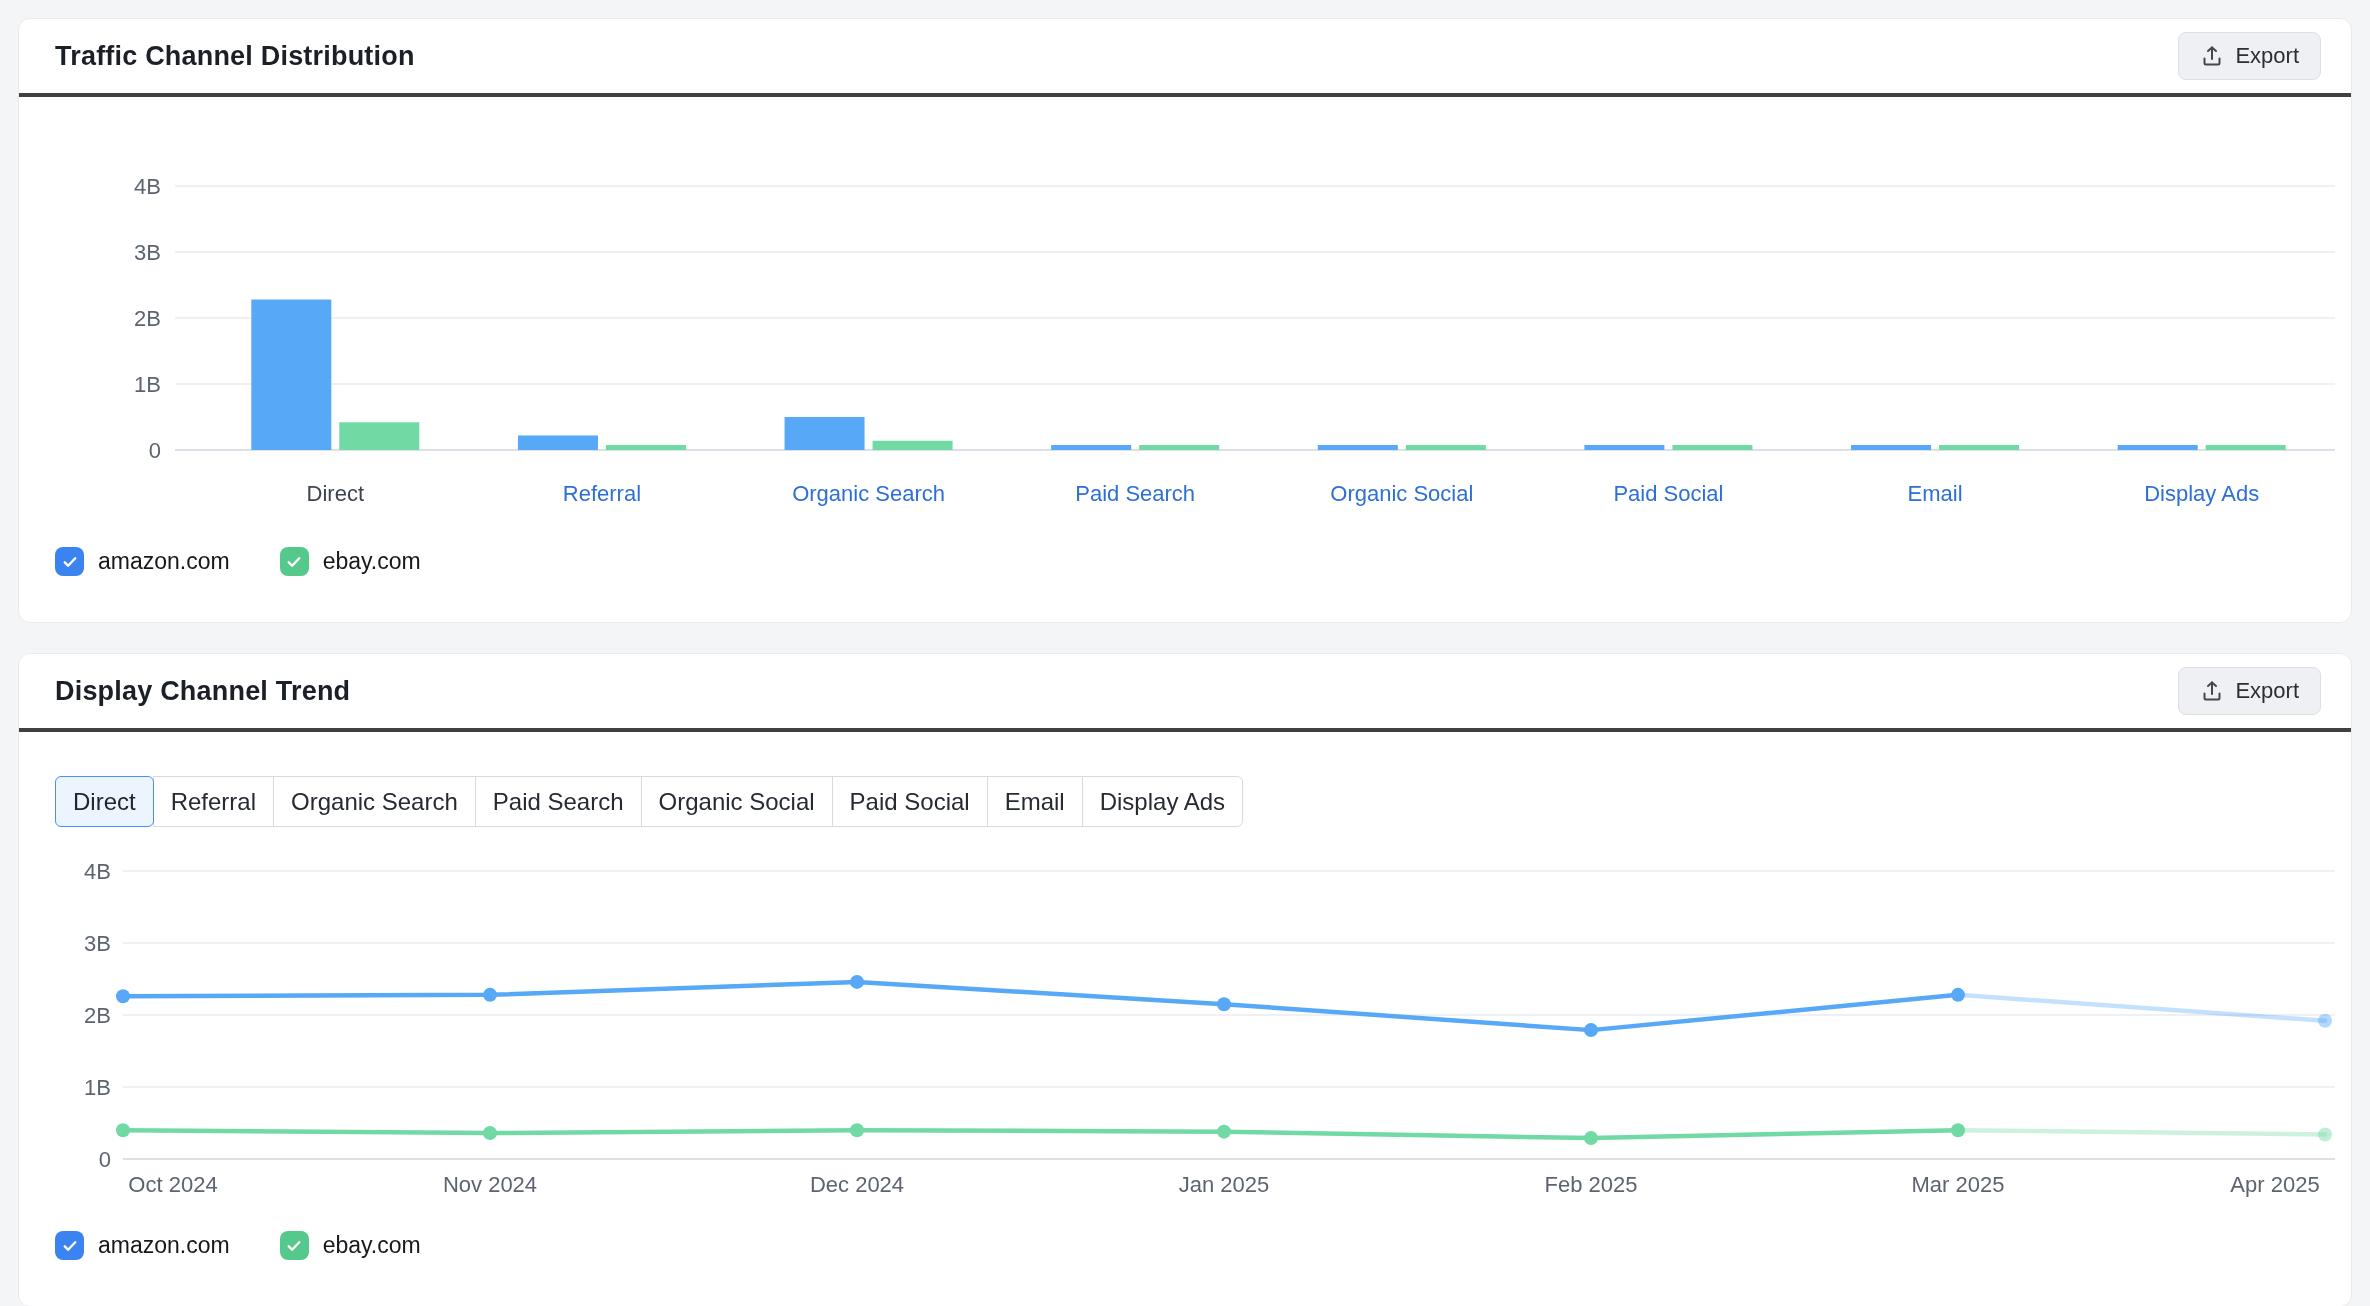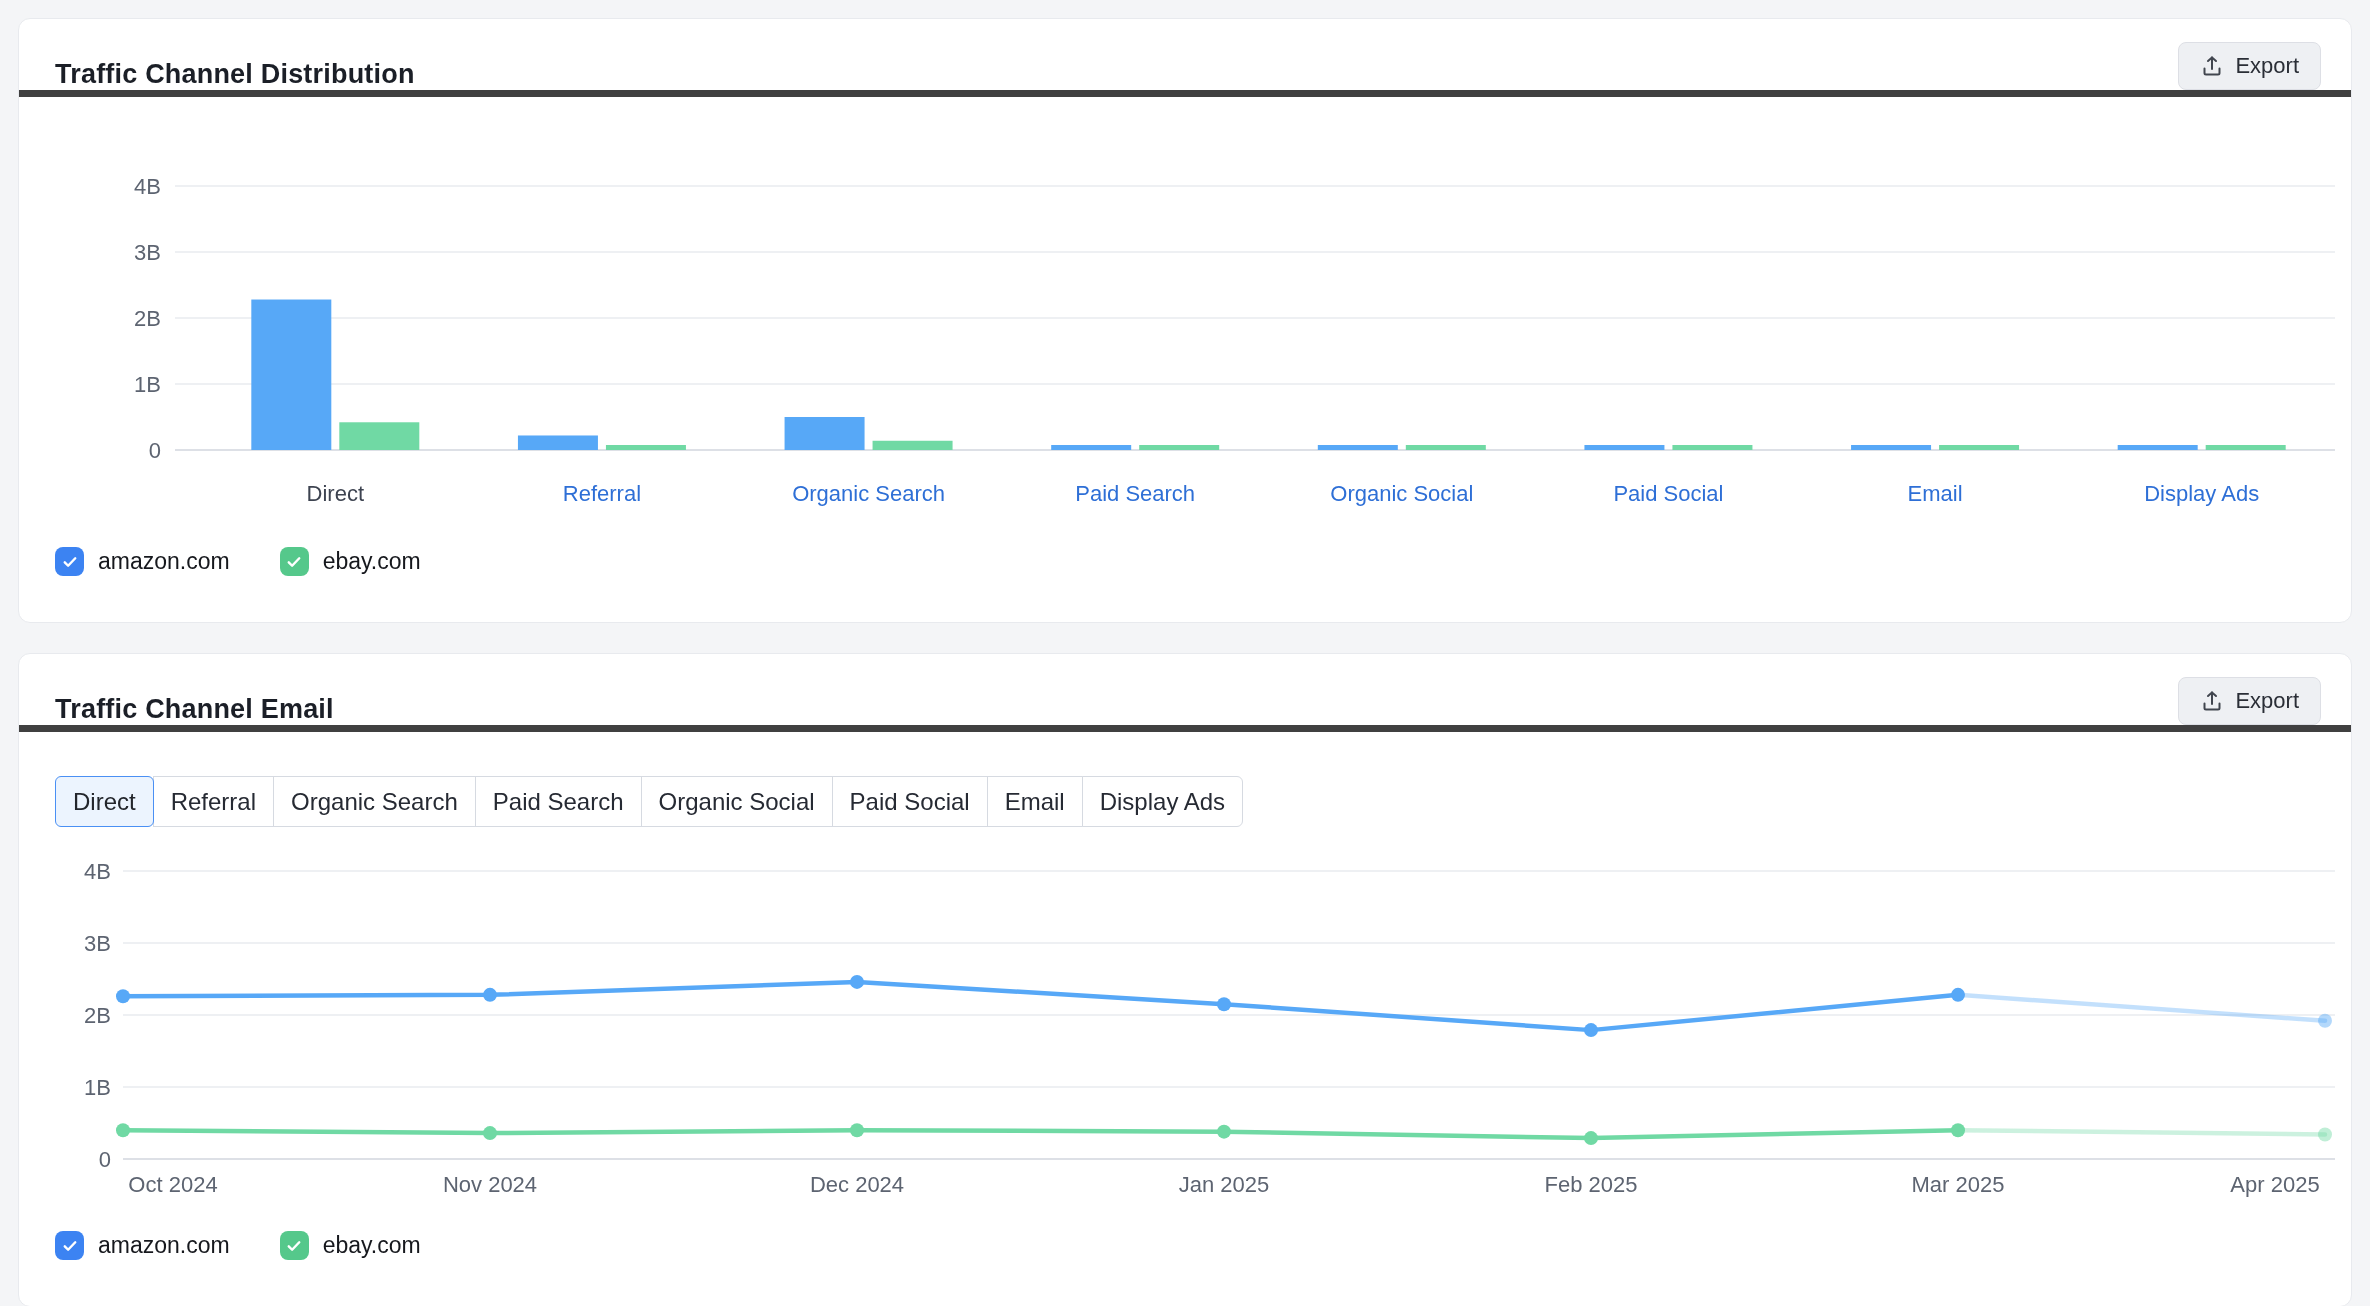--- a/index.html
+++ b/index.html
@@ -11,23 +11,23 @@
     padding:18px;
     overflow:hidden;
   }
   .card {
     background:#ffffff;
     border:1px solid #e8eaee;
     border-radius:12px;
   }
   .card + .card { margin-top:30px; }
   .card-header {
-    display:flex; align-items:flex-end; justify-content:space-between;
+    display:flex; align-items:center; justify-content:space-between;
     height:78px; padding:0 30px 0 36px;
-    border-bottom:7px solid #404040;
+    border-bottom:4px solid #404040;
   }
   .card-title { font-size:27px; font-weight:700; color:#1b1f27; letter-spacing:.2px; }
   .export-btn {
     display:inline-flex; align-items:center; gap:11px;
     height:48px; padding:0 21px;
     background:#eef0f3; border:1px solid #dddfe5; border-radius:8px;
     font-family:inherit; font-size:22px; color:#2a2e36; cursor:pointer;
   }
   .export-btn svg { display:block; }
   .card-body { padding:0 14px 46px 36px; }
@@ -126,21 +126,21 @@
               </svg>
             </span>
             <span>ebay.com</span>
           </div>
         </div>
     </div>
   </section>
 
   <section class="card">
     <header class="card-header">
-      <h2 class="card-title">Traffic Channel Email</h2>
+      <h2 class="card-title">Display Channel Trend</h2>
       <button class="export-btn">
         <span>
           <svg viewBox="0 0 24 24" width="24" height="24" fill="none" stroke="#41464f" stroke-width="2" stroke-linecap="round" stroke-linejoin="round">
             <path d="M12 15V3.5"></path>
               <path d="M8 7l4-3.6L16 7"></path>
               <path d="M4.5 14.5v4.5a1.5 1.5 0 0 0 1.5 1.5h12a1.5 1.5 0 0 0 1.5-1.5v-4.5"></path>
           </svg>
         </span>
         <span>Export</span>
       </button>

